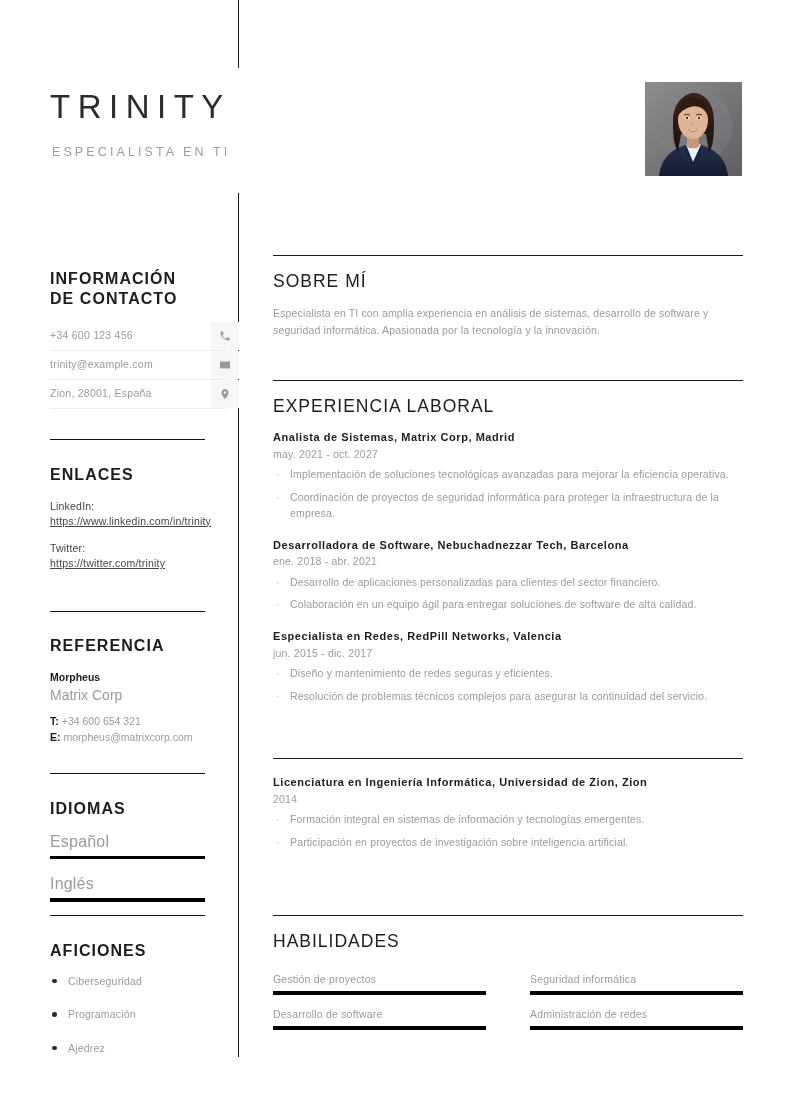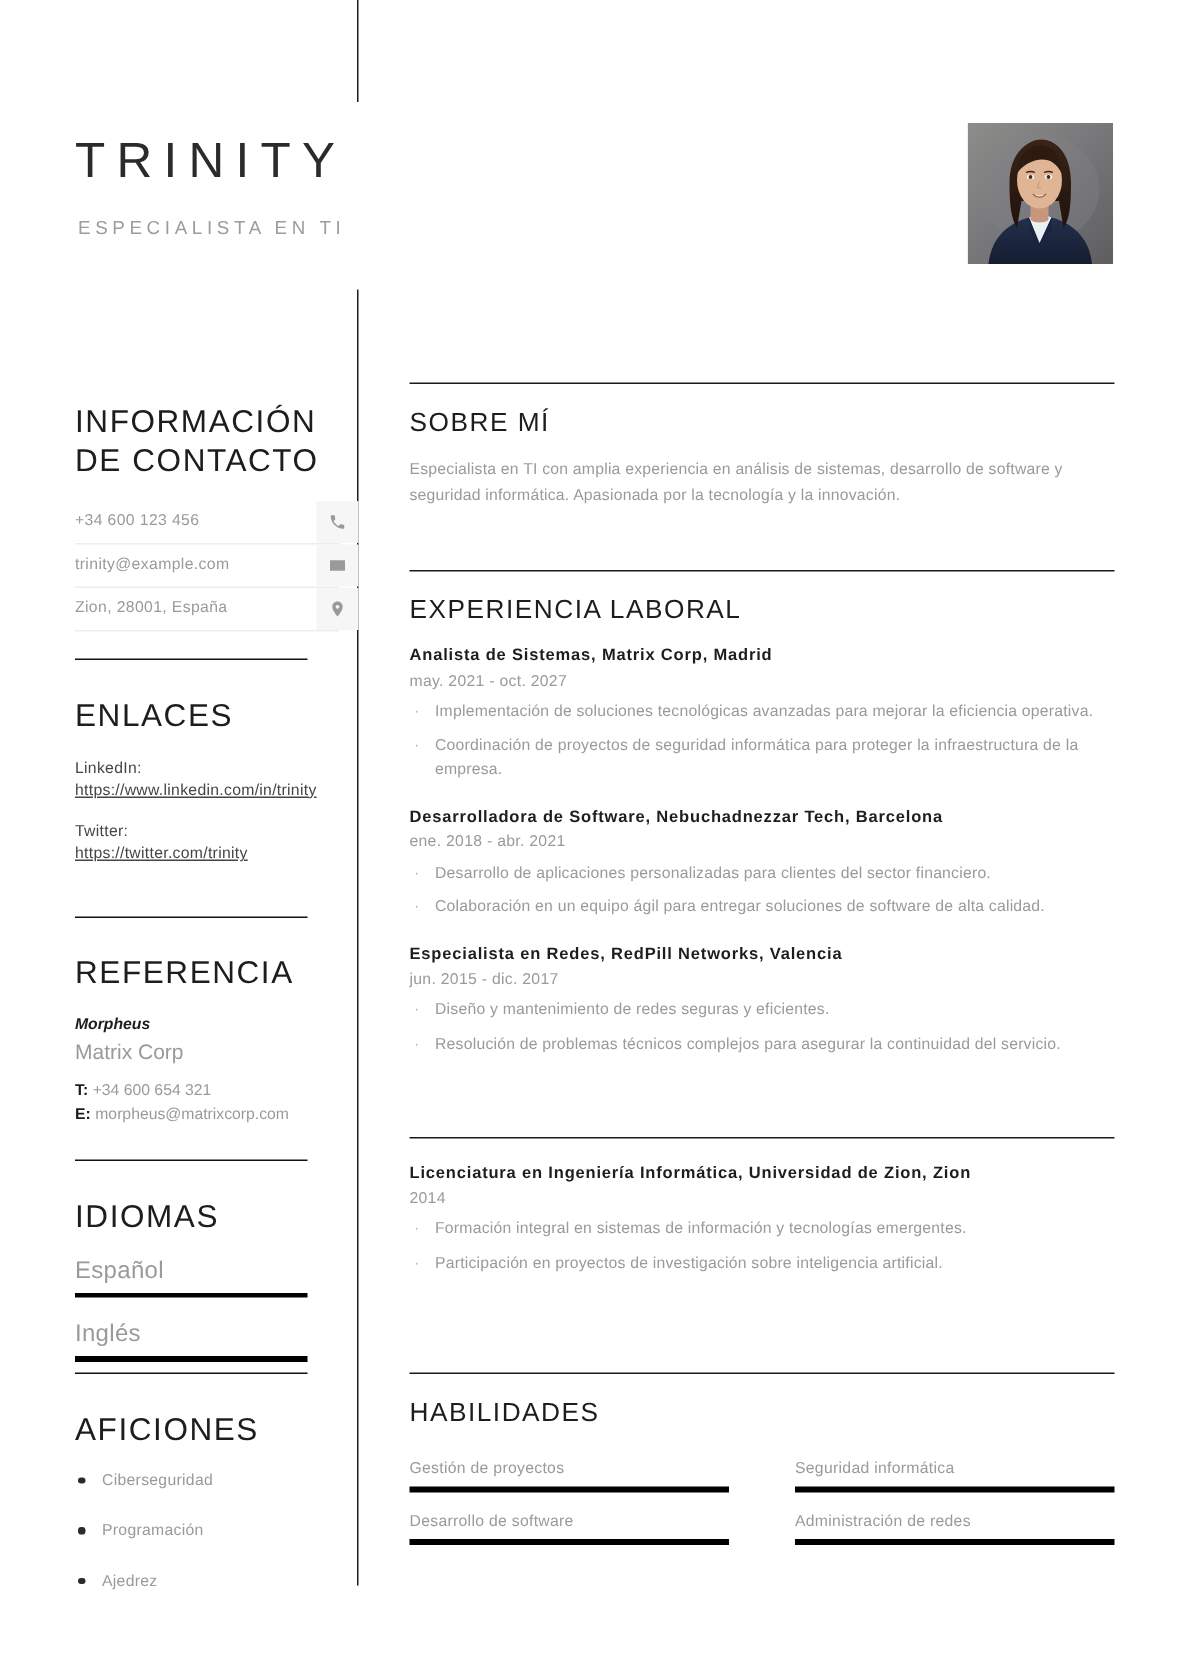--- a/index.html
+++ b/index.html
@@ -77,24 +77,24 @@
   
   .sidebar {
     position: absolute;
     left: 0;
     top: 193px;
     width: 238px;
   }
   .side-block { position: absolute; left: 50px; width: 176px; }
 
   .side-title {
-    font-size: 21px;
+    font-size: 16px;
     letter-spacing: 1.05px;
     color: #1d1d1d;
-    font-weight: 400;
+    font-weight: 700;
     line-height: 1.22;
     margin: 0 0 14px 0;
   }
 
   .side-rule {
     position: absolute;
     left: 50px;
     width: 155px;
     height: 0;
     border-top: 1.6px solid #111;
@@ -148,21 +148,20 @@
     margin: 0 0 12px 0;
   }
 
   
   .ref-name {
     font-size: 10.5px;
     font-weight: bold;
     color: #1d1d1d;
     margin: 0;
     line-height: 1.5;
-    font-style: italic;
   }
   .ref-company {
     font-size: 14px;
     color: #9a9a9a;
     margin: 0 0 8px 0;
     line-height: 1.5;
   }
   .ref-line {
     font-size: 10.5px;
     color: #9a9a9a;

